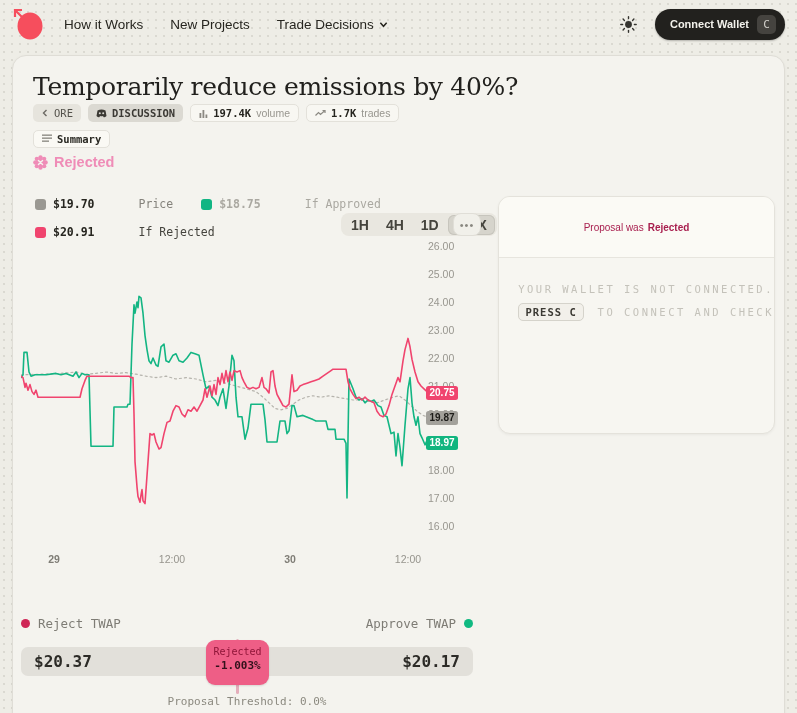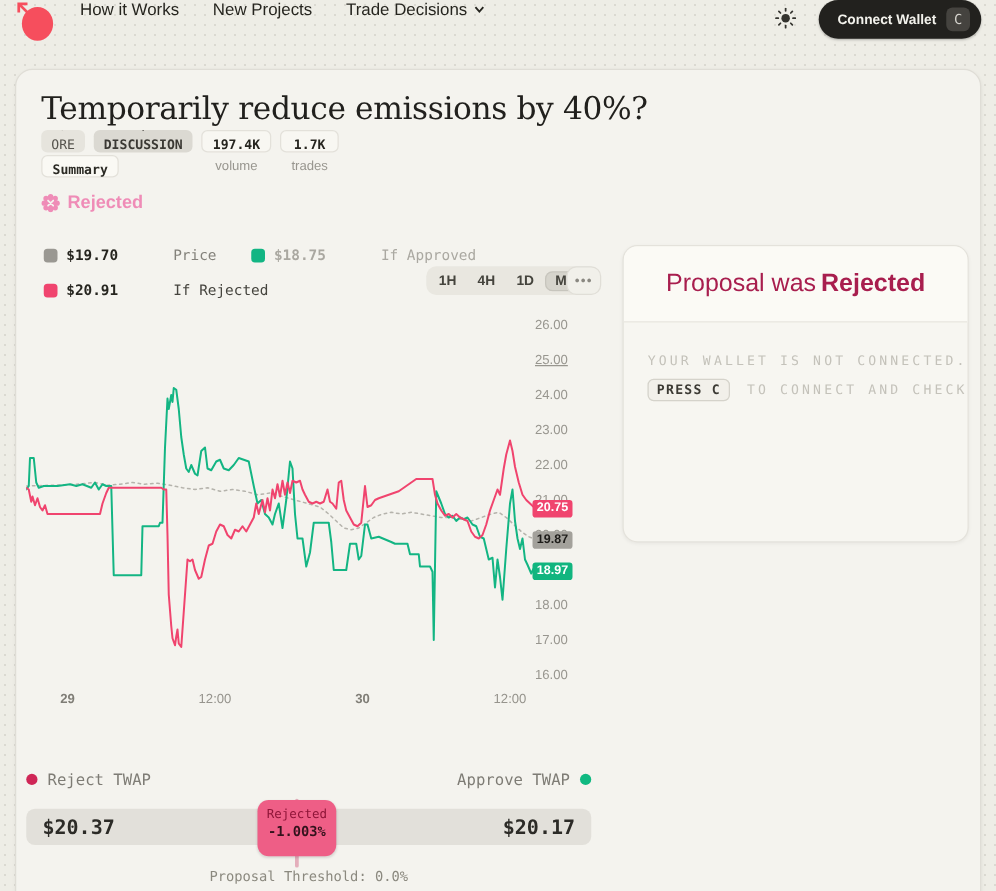--- a/index.html
+++ b/index.html
@@ -7,70 +7,70 @@
   body {
     position:relative; overflow:hidden;
     background-color:#eeede6;
     background-image:radial-gradient(rgba(90,86,70,.13) 1px, transparent 1.2px);
     background-size:8px 8px;
     font-family:"Liberation Sans", sans-serif;
     color:#24231e;
   }
   
   .topnav { position:absolute; left:0; top:0; width:797px; height:48px;
-    display:flex; align-items:flex-start; padding:0 12px; }
+    display:flex; align-items:center; padding:0 12px; }
   .logo { width:34px; height:34px; flex:0 0 auto; cursor:pointer; }
   .navlinks { display:flex; gap:27px; margin-left:18px; font-size:13.5px; color:#26251f; }
   .navlink { display:flex; align-items:center; gap:5px; cursor:pointer; }
   .chev { width:9px; height:9px; stroke:#26251f; }
   .spacer { flex:1; }
   .sunbtn { width:28px; height:28px; display:flex; align-items:center; justify-content:center;
     cursor:pointer; margin-right:12px; }
   .connect { height:31px; background:#22211e; border-radius:17px; display:flex; align-items:center;
     gap:8px; padding:0 9px 0 15px; cursor:pointer; box-shadow:0 1px 2px rgba(0,0,0,.25); }
   .connect .lbl { color:#f3f2ec; font-size:11px; font-weight:600; }
   .kbd-dark { width:19px; height:19px; background:#45433f; border-radius:5px; color:#d3d1cb;
     font:11px "DejaVu Sans Mono", monospace; display:flex; align-items:center; justify-content:center; }
   
   .card { position:absolute; left:12px; top:55px; width:773px; height:680px;
     background:#f4f3ee; border:1px solid #dfddd6; border-radius:14px;
     box-shadow:0 1px 3px rgba(0,0,0,.05); }
   .title { position:absolute; left:20px; top:16px; font:25px "DejaVu Serif", serif;
     color:#21201d; letter-spacing:-.3px; }
   .badges { position:absolute; left:20px; top:48px; display:flex; gap:7px; }
   .pill { height:18px; display:inline-flex; align-items:center; gap:5px; padding:0 8px;
-    border-radius:5px; font:10.5px "DejaVu Sans Mono", monospace; color:#55534d;flex-direction:column; }
+    border-radius:5px; font:10.5px "DejaVu Sans Mono", monospace; color:#55534d; }
   .pill.ore { background:#e6e4dd; cursor:pointer; }
   .pill.disc { background:#dbd9d2; color:#3b3934; font-weight:bold; cursor:pointer; }
   .pill.stat { background:#f8f7f2; border:1px solid #e3e1da; }
   .pill .v { font-weight:bold; color:#26251f; }
   .pill .muted { color:#98968f; font-family:"Liberation Sans",sans-serif; font-size:10.5px; }
-  .summaryrow { position:absolute; left:20px; top:56px; }
+  .summaryrow { position:absolute; left:20px; top:73px; }
   .pill.summary { background:#faf9f4; border:1px solid #e3e1da; font-weight:bold; color:#2b2a24; cursor:pointer; }
   .status { position:absolute; left:20px; top:98px; display:flex; align-items:center; gap:6px;
     color:#ef8cb7; font-size:14.5px; font-weight:600; }
   
   .legend1 { position:absolute; left:22px; top:141px; display:flex; gap:28px; }
   .legend2 { position:absolute; left:22px; top:169px; }
   .leg { display:flex; align-items:center; gap:7px; font:11.5px "DejaVu Sans Mono", monospace;
     color:#55534d; cursor:pointer; }
   .leg .val { font-weight:bold; color:#26251f; }
   .leg .cap { color:#84827b;padding-left:37px; }
   .leg.inactive .val, .leg.inactive .cap { color:#aaa8a1; }
   .sw { width:11px; height:11px; border-radius:3px; }
   .ranges { position:absolute; left:328px; top:157px; height:23px; background:#e9e7e0;
     border-radius:8px; display:flex; align-items:center; padding:2px; gap:1px;
-    font-size:11px; font-weight:bold; color:#45443d; }
+    font-size:14px; font-weight:bold; color:#45443d; }
   .rng { padding:2px 8px; border-radius:6px; cursor:pointer; }
   .rng.sel { background:#d6d4cc; box-shadow:inset 0 0 0 1px #c7c5bd; }
   .dotsbtn { position:absolute; left:440px; top:157px; width:28px; height:23px; background:#f1f0ea;
     border:1px solid #e0ded7; border-radius:8px; color:#8a8881; display:flex; align-items:center;
     justify-content:center; font-size:11px; letter-spacing:1px; cursor:pointer; }
   
-  .chartwrap { position:absolute; left:8px; top:195px; width:460px; height:302px; }
+  .chartwrap { position:absolute; left:8px; top:181px; width:460px; height:302px; }
   .chartsvg { position:absolute; left:0; top:0; cursor:crosshair; }
   .ytick { position:absolute; left:407px; width:44px; font-size:10.5px; color:#98968f; }
   .ptag { position:absolute; left:405px; width:32px; height:14px; border-radius:2.5px;
     font-size:10px; font-weight:bold; text-align:center; line-height:14px; }
   .xaxis { position:absolute; left:8px; top:497px; width:450px; height:16px; }
   .xtick { position:absolute; transform:translateX(-50%); font-size:10.5px; color:#96948d; }
   .xtick.b { font-weight:bold; color:#7f7d76; }
   
   .twaprow { position:absolute; left:8px; top:560px; width:452px; display:flex;
     justify-content:space-between; font:12.5px "DejaVu Sans Mono", monospace; color:#7e7c75; }
@@ -85,21 +85,21 @@
     border-radius:9px; text-align:center; padding-top:6px; box-shadow:0 1px 2px rgba(0,0,0,.12); }
   .tbadge .l1 { font:10px "DejaVu Sans Mono", monospace; color:#8f1538; }
   .tbadge .l2 { font:bold 11px "DejaVu Sans Mono", monospace; color:#33121c; margin-top:2px; }
   .threshold { position:absolute; left:8px; top:639px; width:452px; text-align:center;
     font:11px "DejaVu Sans Mono", monospace; color:#8b897f; }
   
   .panel { position:absolute; left:485px; top:140px; width:277px; height:238px;
     background:#f7f6f1; border:1px solid #e4e2db; border-radius:12px;
     box-shadow:0 1px 3px rgba(0,0,0,.05); overflow:hidden; }
   .panelhead { height:61px; background:#fbfaf5; border-bottom:1px solid #e7e5de;
-    display:flex; align-items:center; justify-content:center; font-size:20px; color:#a81e4e; }
+    display:flex; align-items:center; justify-content:center; font-size:10px; color:#a81e4e; }
   .panelhead b { margin-left:4px; }
   .alert { position:relative; margin:15px 14px 0; padding:11px 12px; border-radius:8px;
     background:linear-gradient(90deg,#f8dbe7,#fbe8f1); color:#c64a78; font-size:12.5px;
     line-height:1.5; overflow:hidden; }
   .alert .txt { position:relative; z-index:2; width:220px; }
   .wm { position:absolute; right:-6px; top:6px; z-index:1; opacity:.55; }
   .wallet { margin-top:20px; text-align:right; font:10.5px "DejaVu Sans Mono", monospace;
     color:#c4c2ba; letter-spacing:2.5px; line-height:2.2; }
   .kbd { background:#f2f0ea; border:1px solid #d5d3cb; border-radius:5px; padding:2px 6px;
     color:#3c3a34; font-weight:bold; letter-spacing:1px; margin-right:5px; cursor:pointer; }
@@ -244,21 +244,21 @@
   <div class="dotsbtn">•••</div>
 
   <div class="chartwrap">
     <svg class="chartsvg" width="410" height="302" viewBox="0 0 410 302">
         <polyline points="0,137.8 20,137.2 40,136.4 55,135.0 65,137.2 75,136.4 85,135.0 95,136.4 105,135.6 115,137.2 125,139.2 135,140.6 145,139.2 155,142.0 165,140.6 175,142.0 185,144.8 195,143.4 205,146.2 215,149.0 225,151.8 235,154.6 242,160.2 248,165.8 254,171.4 260,172.8 266,171.4 272,167.2 278,163.0 285,160.2 292,158.8 300,160.2 308,158.8 316,160.2 324,161.6 332,163.0 340,163.0 348,164.4 356,165.8 364,163.0 372,160.2 378,158.8 384,163.0 390,168.6 396,174.2 402,178.4 408,180.6" fill="none" stroke="#b5b3ac" stroke-width="1.2" stroke-dasharray="2 3" stroke-linejoin="round" stroke-linecap="round"></polyline>
         <polyline points="0,140.6 2,137.8 3,115.4 6,115.4 8,135.0 10,139.2 14,137.8 25,137.8 35,136.4 40,137.8 45,136.4 52,139.2 55,135.0 58,140.6 61,136.4 64,137.8 68,137.8 70,209.2 92,209.2 93,170.0 106,170.0 107,167.2 109,167.2 111,107.0 113,67.8 114,76.2 116,65.0 117,70.6 118,59.4 120,60.8 122,76.2 124,98.6 126,112.6 128,123.8 130,126.6 132,121.0 135,128.0 137,129.4 140,109.8 143,107.0 145,123.8 148,125.2 152,118.2 155,116.8 158,123.8 162,125.2 166,121.0 170,115.4 174,116.8 178,118.2 182,137.8 185,151.8 188,149.0 191,160.2 194,163.0 197,168.6 199,160.2 202,151.8 205,171.4 208,149.0 211,118.2 213,123.8 215,160.2 217,179.8 221,179.8 224,202.2 227,191.0 230,167.2 242,167.2 244,182.6 246,205.0 256,205.0 259,184.0 264,184.0 266,196.6 268,193.8 271,168.6 273,168.6 276,179.8 282,178.4 292,182.6 295,184.0 305,184.0 307,192.4 314,192.4 315,202.2 323,202.2 325,206.4 326,261.0 328,142.0 332,151.8 335,160.2 338,163.0 341,161.6 344,165.8 347,163.0 350,164.4 353,163.0 355,165.8 357,168.6 360,170.0 363,178.4 366,179.8 370,196.6 373,195.2 375,219.0 377,196.6 379,210.6 381,228.8 384,188.2 387,151.8 389,140.6 391,165.8 393,179.8 395,188.2 397,179.8 399,196.6 401,200.8 404,207.8 406,203.6 408,205.8" fill="none" stroke="#13b583" stroke-width="1.6" stroke-linejoin="round" stroke-linecap="round"></polyline>
         <polyline points="0,139.2 2,140.6 4,150.4 5,146.2 7,153.2 9,147.6 11,154.6 13,157.4 15,153.2 17,160.2 19,160.2 59,160.2 61,151.8 64,143.4 66,139.2 68,139.2 108,139.2 110,140.6 112,140.6 113,177.0 114,224.6 116,249.8 117,259.6 119,265.2 120,258.2 121,252.6 122,263.8 124,266.6 125,252.6 127,224.6 129,196.6 131,198.0 133,196.6 135,205.0 138,212.0 140,210.6 143,196.6 146,185.4 149,184.0 152,174.2 155,168.6 158,170.0 161,177.0 164,179.8 167,172.8 170,174.2 173,170.0 176,174.2 179,168.6 182,163.0 184,151.8 186,160.2 189,149.0 191,158.8 193,147.6 195,157.4 197,140.6 199,147.6 201,136.4 203,146.2 205,133.6 207,144.8 209,135.0 211,143.4 213,133.6 216,135.0 219,133.6 221,140.6 223,144.8 226,150.4 229,151.8 232,150.4 235,151.8 238,150.4 241,140.6 243,150.4 245,151.8 248,156.0 250,135.0 252,133.6 254,149.0 256,157.4 259,163.0 262,168.6 265,170.0 268,167.2 271,137.8 273,154.6 276,153.2 279,149.0 282,147.6 286,146.2 290,144.8 294,143.4 298,142.0 302,139.2 306,136.4 310,133.6 312,132.2 325,132.2 327,144.8 329,151.8 332,157.4 335,161.6 338,160.2 341,163.0 344,160.2 347,163.0 350,164.4 353,165.8 356,174.2 359,178.4 362,179.8 365,177.0 368,168.6 371,157.4 374,149.0 377,140.6 379,144.8 382,123.8 384,112.6 387,101.4 389,109.8 391,122.4 394,135.0 397,144.8 400,149.0 403,151.8 406,154.6 408,156.0" fill="none" stroke="#f0446e" stroke-width="1.6" stroke-linejoin="round" stroke-linecap="round"></polyline>
       </svg>
     <div>
         <div class="ytick" style="top: 3px;">26.00</div>
-        <div class="ytick" style="top: 31px; text-decoration: underline;">25.00</div>
+        <div class="ytick" style="top: 31px;">25.00</div>
         <div class="ytick" style="top: 59px;">24.00</div>
         <div class="ytick" style="top: 87px;">23.00</div>
         <div class="ytick" style="top: 115px;">22.00</div>
         <div class="ytick" style="top: 143px;">21.00</div>
         <div class="ytick" style="top: 171px;">20.00</div>
         <div class="ytick" style="top: 199px;">19.00</div>
         <div class="ytick" style="top: 227px;">18.00</div>
         <div class="ytick" style="top: 255px;">17.00</div>
         <div class="ytick" style="top: 283px;">16.00</div>
       </div>

